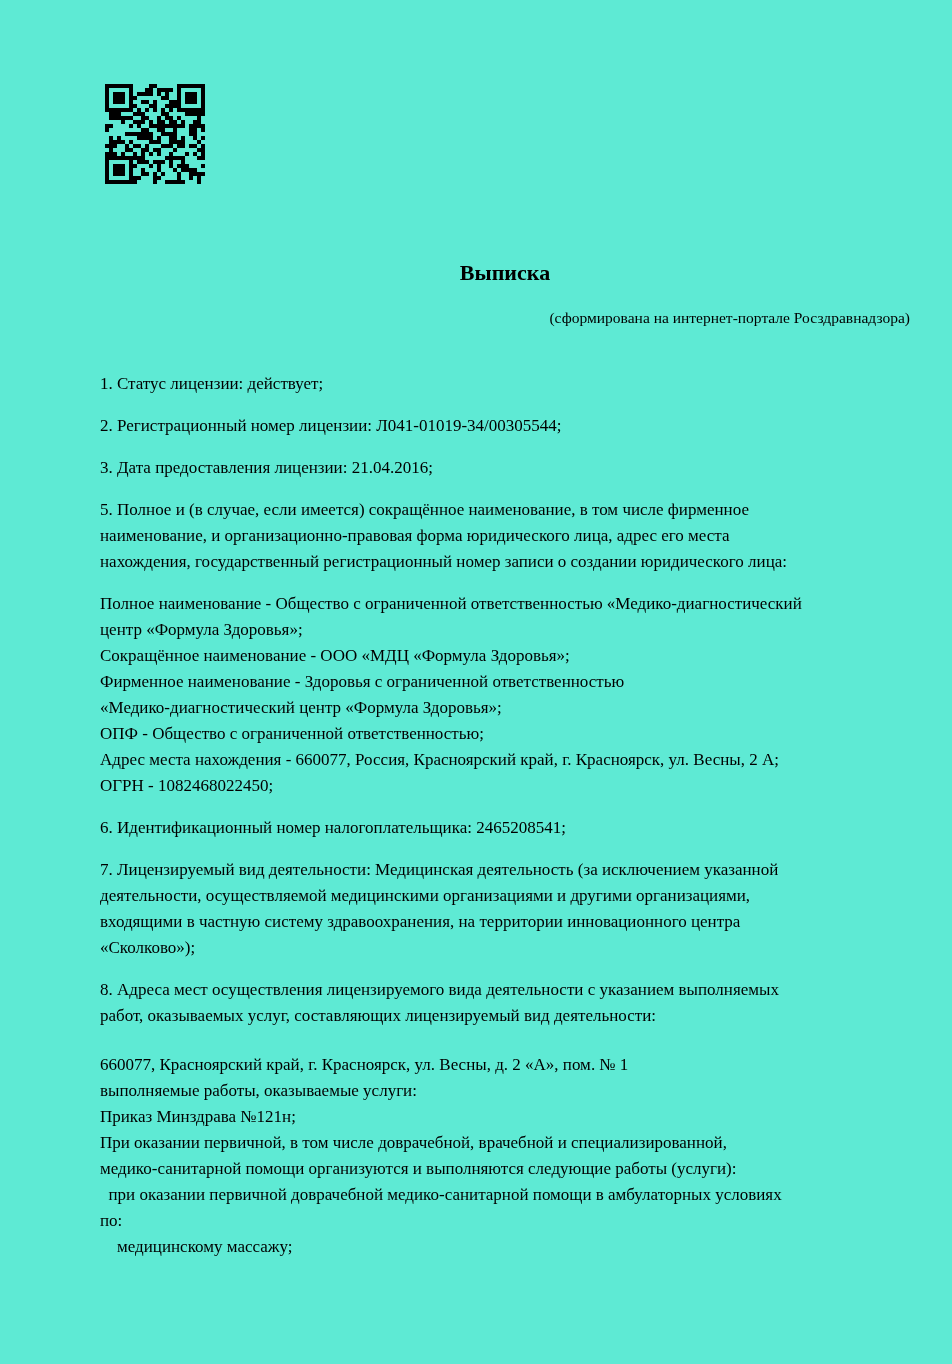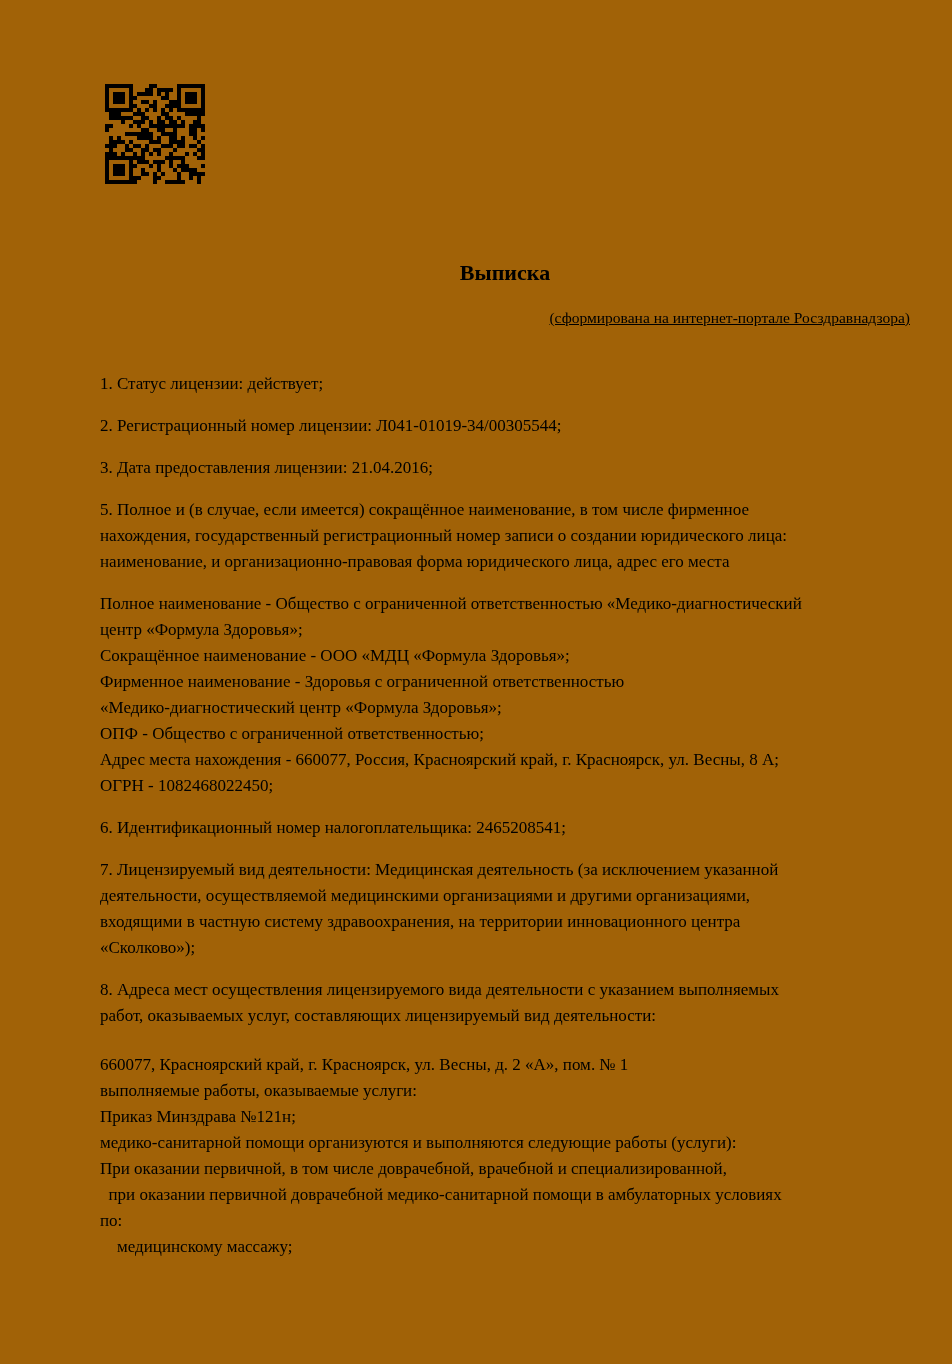--- a/index.html
+++ b/index.html
@@ -4,21 +4,21 @@
 <style>
   html, body {
     margin: 0;
     padding: 0;
     background: #ffffff;
   }
   .page {
     position: relative;
     width: 952px;
     height: 1364px;
-    background: #a16207;
+    background: #5eead4;
     color: #000000;
     font-family: "Liberation Serif", "DejaVu Serif", serif;
     overflow: hidden;
   }
   .qr {
     position: absolute;
     top: 84px;
     left: 105px;
     width: 100px;
     height: 100px;
@@ -35,21 +35,20 @@
     text-align: center;
     font-size: 22px;
     font-weight: bold;
     line-height: 29px;
   }
   .doc-subtitle {
     margin-top: 21px;
     text-align: right;
     font-size: 15.5px;
     line-height: 19px;
-    text-decoration: underline;
   }
   .doc-body {
     margin-top: 44px;
     font-size: 17px;
     line-height: 26px;
   }
   .paragraph { margin: 0 0 16px 0; }
   .paragraph:last-child { margin-bottom: 0; margin-top: 23px; }
   .line { white-space: pre-wrap; }
 </style>
@@ -404,52 +403,52 @@
           <div class="line">1. Статус лицензии: действует;</div>
         </div>
         <div class="paragraph">
           <div class="line">2. Регистрационный номер лицензии: Л041-01019-34/00305544;</div>
         </div>
         <div class="paragraph">
           <div class="line">3. Дата предоставления лицензии: 21.04.2016;</div>
         </div>
         <div class="paragraph">
           <div class="line">5. Полное и (в случае, если имеется) сокращённое наименование, в том числе фирменное</div>
+          <div class="line">наименование, и организационно-правовая форма юридического лица, адрес его места</div>
           <div class="line">нахождения, государственный регистрационный номер записи о создании юридического лица:</div>
-          <div class="line">наименование, и организационно-правовая форма юридического лица, адрес его места</div>
         </div>
         <div class="paragraph">
           <div class="line">Полное наименование - Общество с ограниченной ответственностью «Медико-диагностический</div>
           <div class="line">центр «Формула Здоровья»;</div>
           <div class="line">Сокращённое наименование - ООО «МДЦ «Формула Здоровья»;</div>
           <div class="line">Фирменное наименование - Здоровья с ограниченной ответственностью</div>
           <div class="line">«Медико-диагностический центр «Формула Здоровья»;</div>
           <div class="line">ОПФ - Общество с ограниченной ответственностью;</div>
-          <div class="line">Адрес места нахождения - 660077, Россия, Красноярский край, г. Красноярск, ул. Весны, 8 А;</div>
+          <div class="line">Адрес места нахождения - 660077, Россия, Красноярский край, г. Красноярск, ул. Весны, 2 А;</div>
           <div class="line">ОГРН - 1082468022450;</div>
         </div>
         <div class="paragraph">
           <div class="line">6. Идентификационный номер налогоплательщика: 2465208541;</div>
         </div>
         <div class="paragraph">
           <div class="line">7. Лицензируемый вид деятельности: Медицинская деятельность (за исключением указанной</div>
           <div class="line">деятельности, осуществляемой медицинскими организациями и другими организациями,</div>
           <div class="line">входящими в частную систему здравоохранения, на территории инновационного центра</div>
           <div class="line">«Сколково»);</div>
         </div>
         <div class="paragraph">
           <div class="line">8. Адреса мест осуществления лицензируемого вида деятельности с указанием выполняемых</div>
           <div class="line">работ, оказываемых услуг, составляющих лицензируемый вид деятельности:</div>
         </div>
         <div class="paragraph">
           <div class="line">660077, Красноярский край, г. Красноярск, ул. Весны, д. 2 «А», пом. № 1</div>
           <div class="line">выполняемые работы, оказываемые услуги:</div>
           <div class="line">Приказ Минздрава №121н;</div>
+          <div class="line">При оказании первичной, в том числе доврачебной, врачебной и специализированной,</div>
           <div class="line">медико-санитарной помощи организуются и выполняются следующие работы (услуги):</div>
-          <div class="line">При оказании первичной, в том числе доврачебной, врачебной и специализированной,</div>
           <div class="line">&nbsp;&nbsp;при оказании первичной доврачебной медико-санитарной помощи в амбулаторных условиях</div>
           <div class="line">по:</div>
           <div class="line">&nbsp;&nbsp;&nbsp;&nbsp;медицинскому массажу;</div>
         </div>
       </div>
 
   </div>
 </div>
 
 </body></html>

